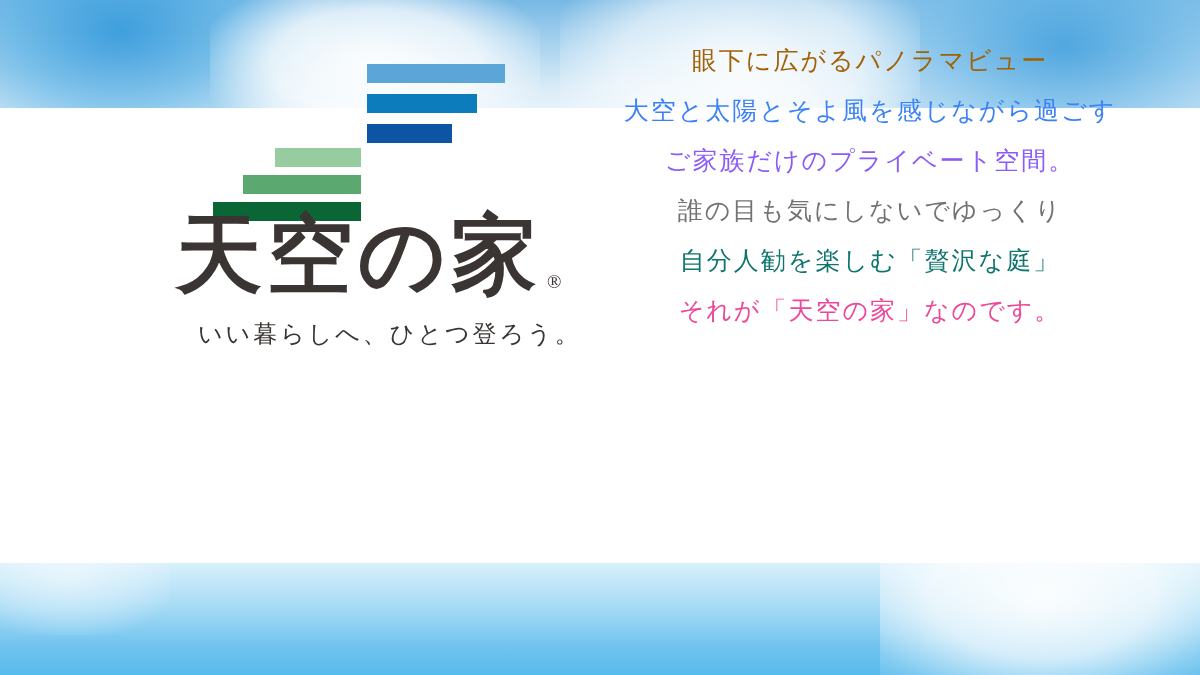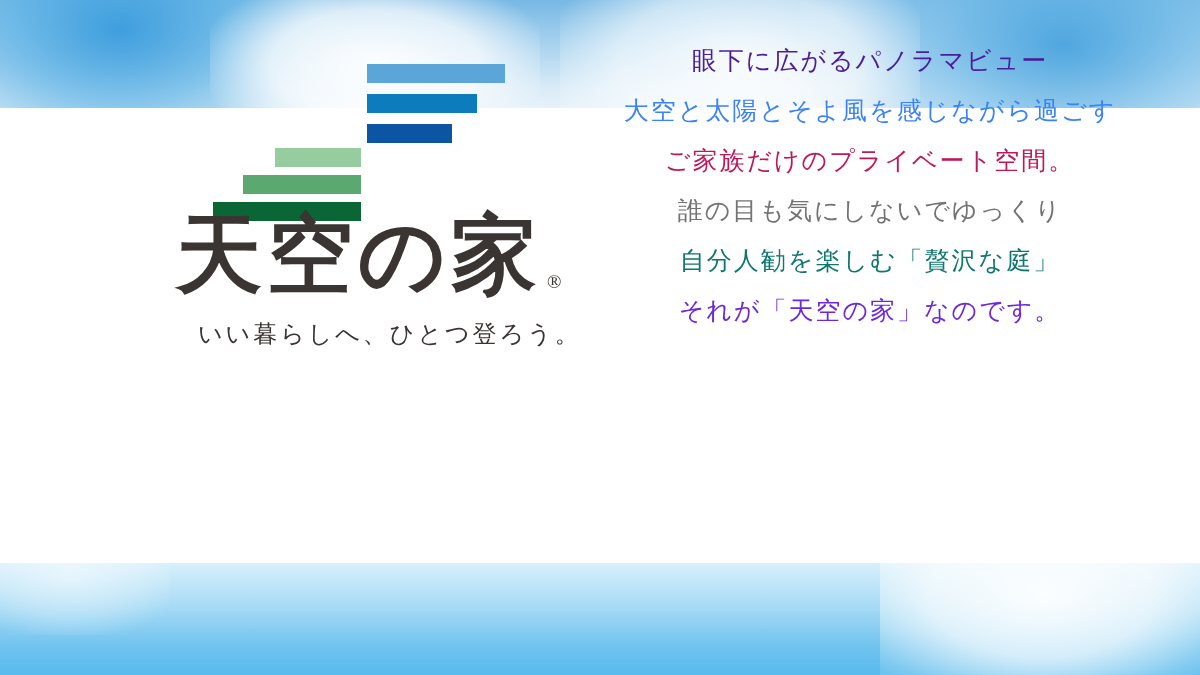--- a/index.html
+++ b/index.html
@@ -239,22 +239,22 @@
 
       <div class="logo-wordmark" style="color: rgb(58, 52, 50);">
         <span>天空の家</span>
         <span class="reg">®</span>
       </div>
 
       <div class="logo-tagline">いい暮らしへ、ひとつ登ろう。</div>
     </div>
 
     <div class="message-block">
-      <p class="message-line" style="color: #4c1d95;">眼下に広がるパノラマビュー</p>
+      <p class="message-line" style="color: #a16207;">眼下に広がるパノラマビュー</p>
       <p class="message-line" style="color: #3b82f6;">大空と太陽とそよ風を感じながら過ごす</p>
-      <p class="message-line" style="color: #be185d; margin-top: 18px;">ご家族だけのプライベート空間。</p>
+      <p class="message-line" style="color: #8b5cf6; margin-top: 18px;">ご家族だけのプライベート空間。</p>
       <p class="message-line" style="color: #737373;">誰の目も気にしないでゆっくり</p>
       <p class="message-line" style="color: #0f766e;">自分人勧を楽しむ「贅沢な庭」</p>
-      <p class="message-line" style="color: #6d28d9;">それが「天空の家」なのです。</p>
+      <p class="message-line" style="color: #ec4899;">それが「天空の家」なのです。</p>
     </div>
 
   </div>
 </div>
 
 </body></html>

